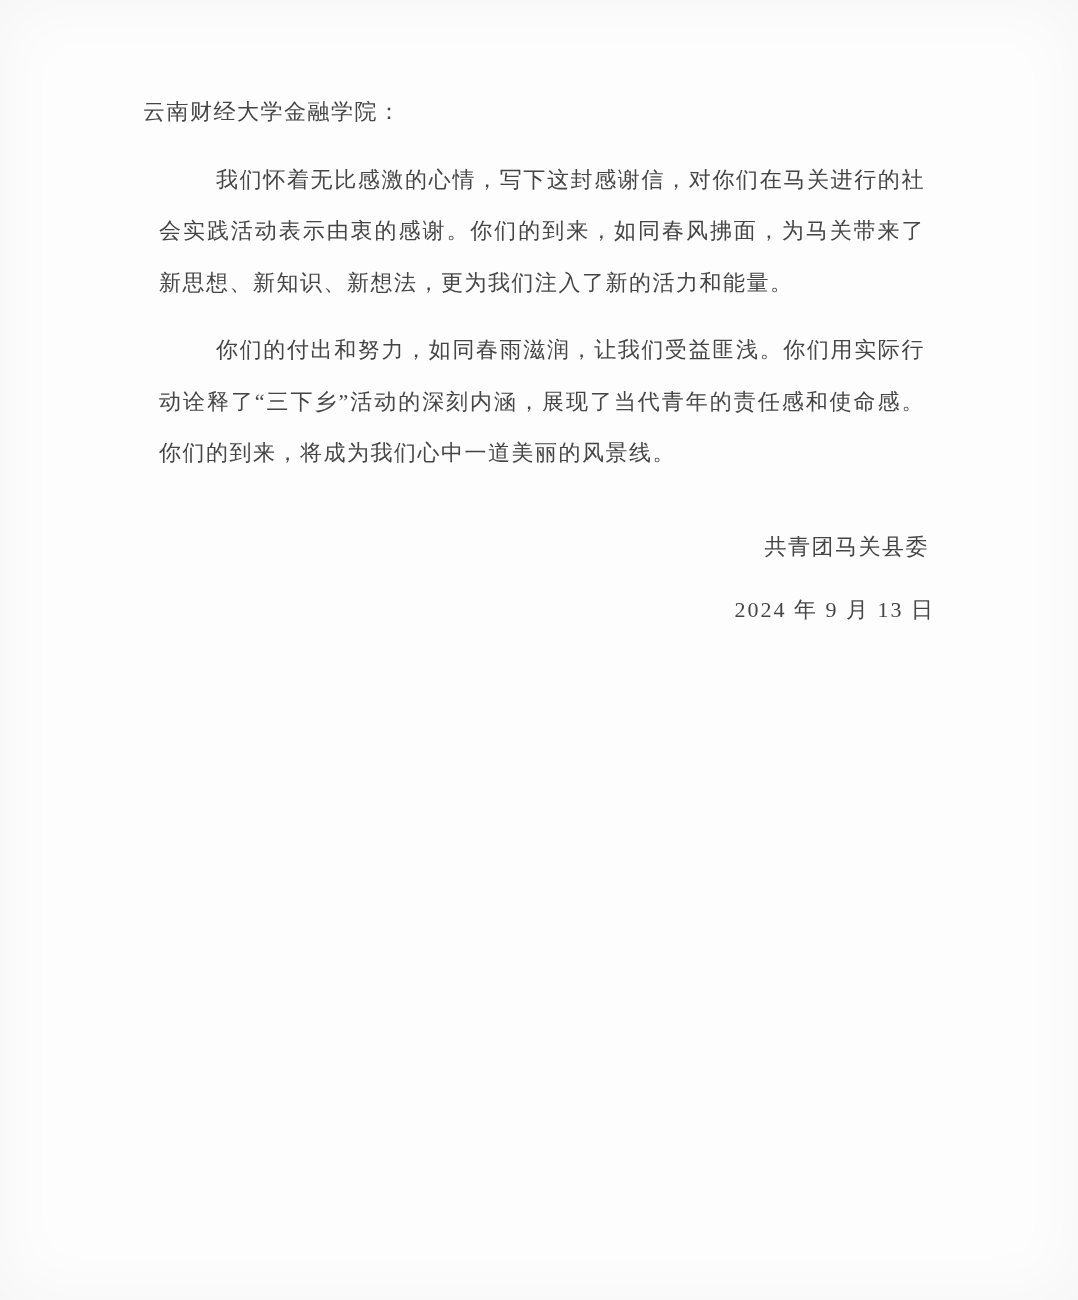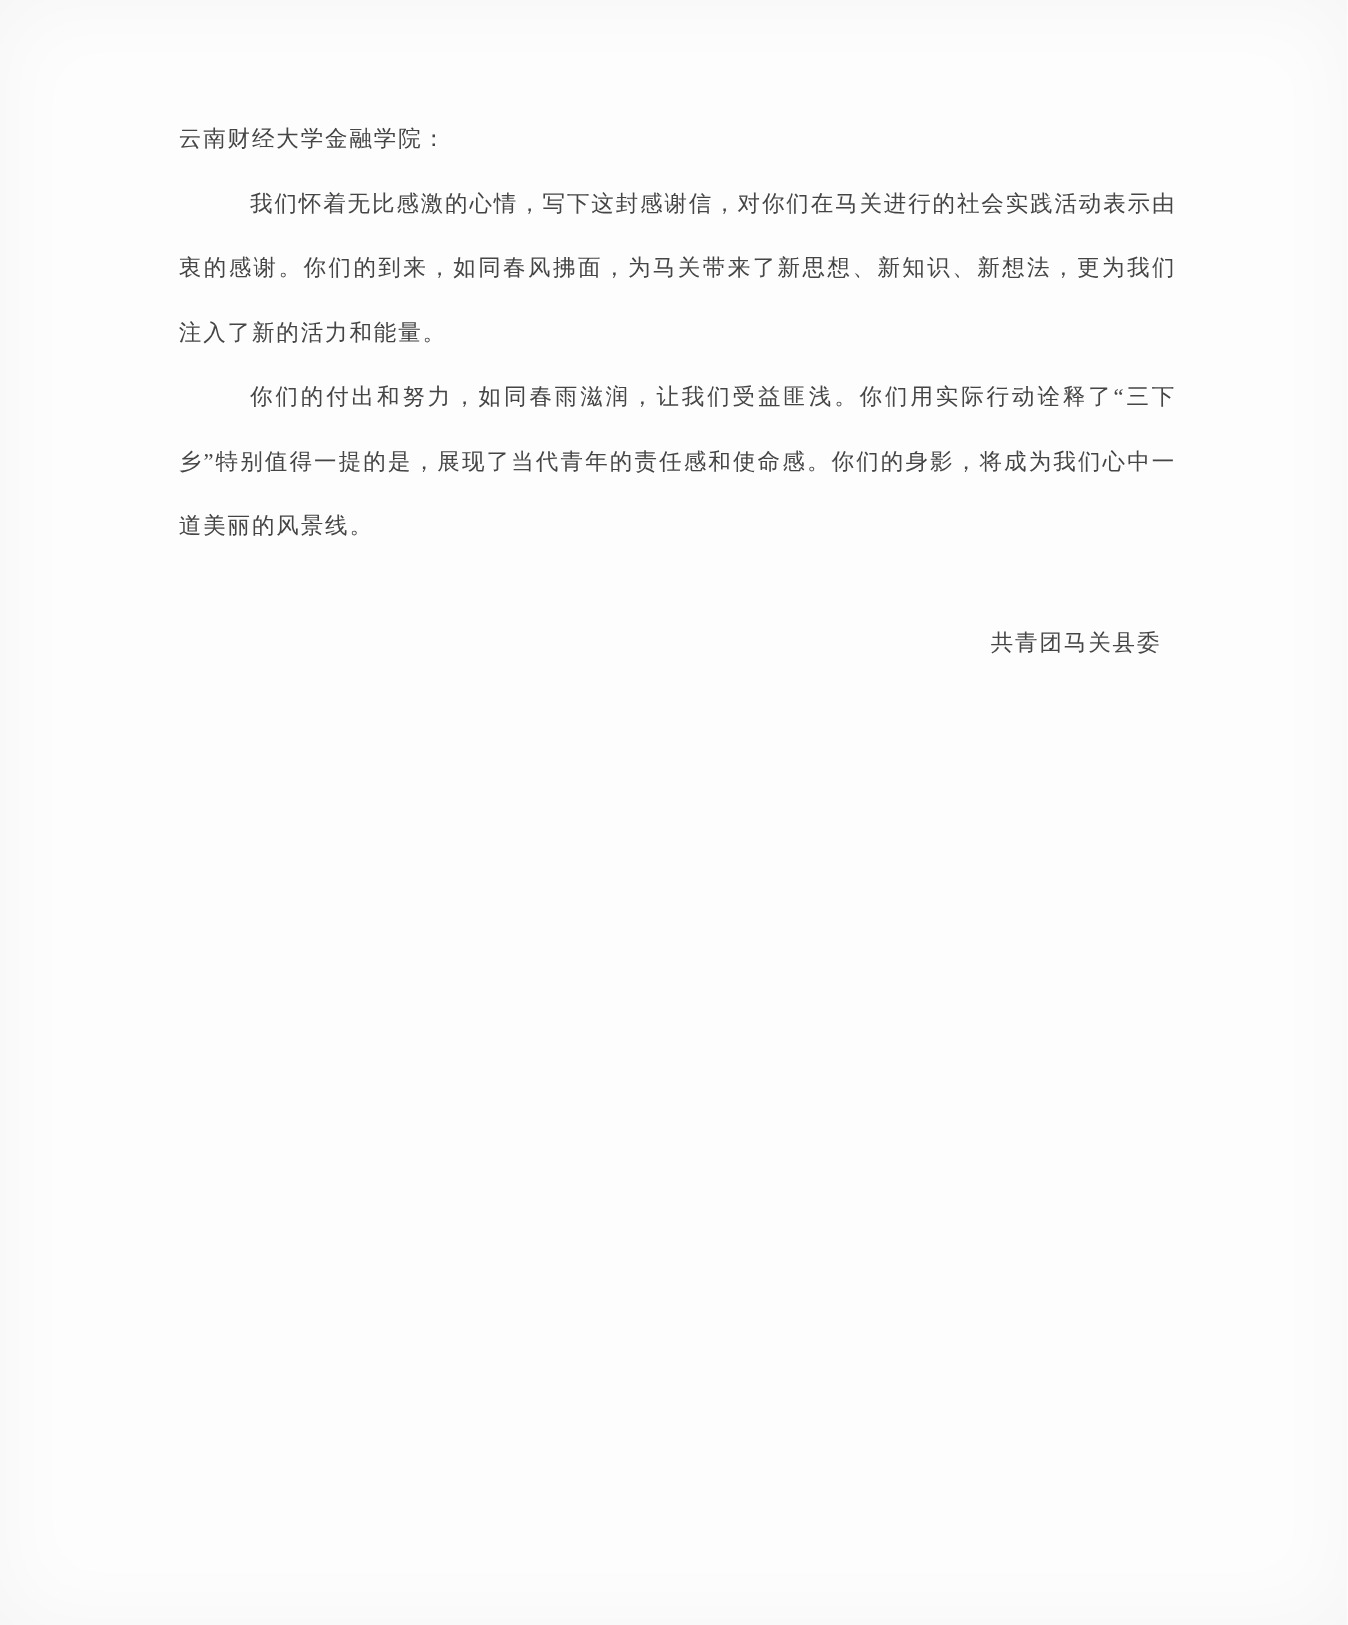--- a/index.html
+++ b/index.html
@@ -14,31 +14,31 @@
     margin: 0;
     background: #fdfdfd;
     box-shadow: inset 0 0 70px rgba(0,0,0,0.035);
     box-sizing: border-box;
     padding: 86px 137px 0 143px;
     overflow: hidden;
     font-family: "Liberation Serif", "DejaVu Serif", serif;
   }
   .letter-body {
     width: 798px;
-    font-size: 18px;
+    font-size: 22px;
     line-height: 51.5px;
     letter-spacing: 1.5px;
     color: #454545;
   }
   .salutation {
     text-align: left;
     margin: 0;
   }
   p.para {
-    margin: 0;
+    margin: 16px;
     text-indent: 57px;
     text-align: justify;
     text-justify: inter-character;
   }
   .closing {
     margin-top: 42px;
     text-align: right;
   }
   .signature {
     margin: 12px;
@@ -50,18 +50,19 @@
     letter-spacing: 2px;
   }
 </style>
 </head>
 <body>
 
 <div class="page">
   <div class="letter-body">
     <div class="salutation">云南财经大学金融学院：</div>
     <p class="para">我们怀着无比感激的心情，写下这封感谢信，对你们在马关进行的社会实践活动表示由衷的感谢。你们的到来，如同春风拂面，为马关带来了新思想、新知识、新想法，更为我们注入了新的活力和能量。</p>
-    <p class="para">你们的付出和努力，如同春雨滋润，让我们受益匪浅。你们用实际行动诠释了“三下乡”特别值得一提的是，展现了当代青年的责任感和使命感。你们的身影，将成为我们心中一道美丽的风景线。</p>
+    <p class="para">你们的付出和努力，如同春雨滋润，让我们受益匪浅。你们用实际行动诠释了“三下乡”活动的深刻内涵，展现了当代青年的责任感和使命感。你们的到来，将成为我们心中一道美丽的风景线。</p>
     <div class="closing">
       <div class="signature">共青团马关县委</div>
+      <div class="date">2024 年 9 月 13 日</div>
     </div>
   </div>
 </div>
 
 </body></html>

